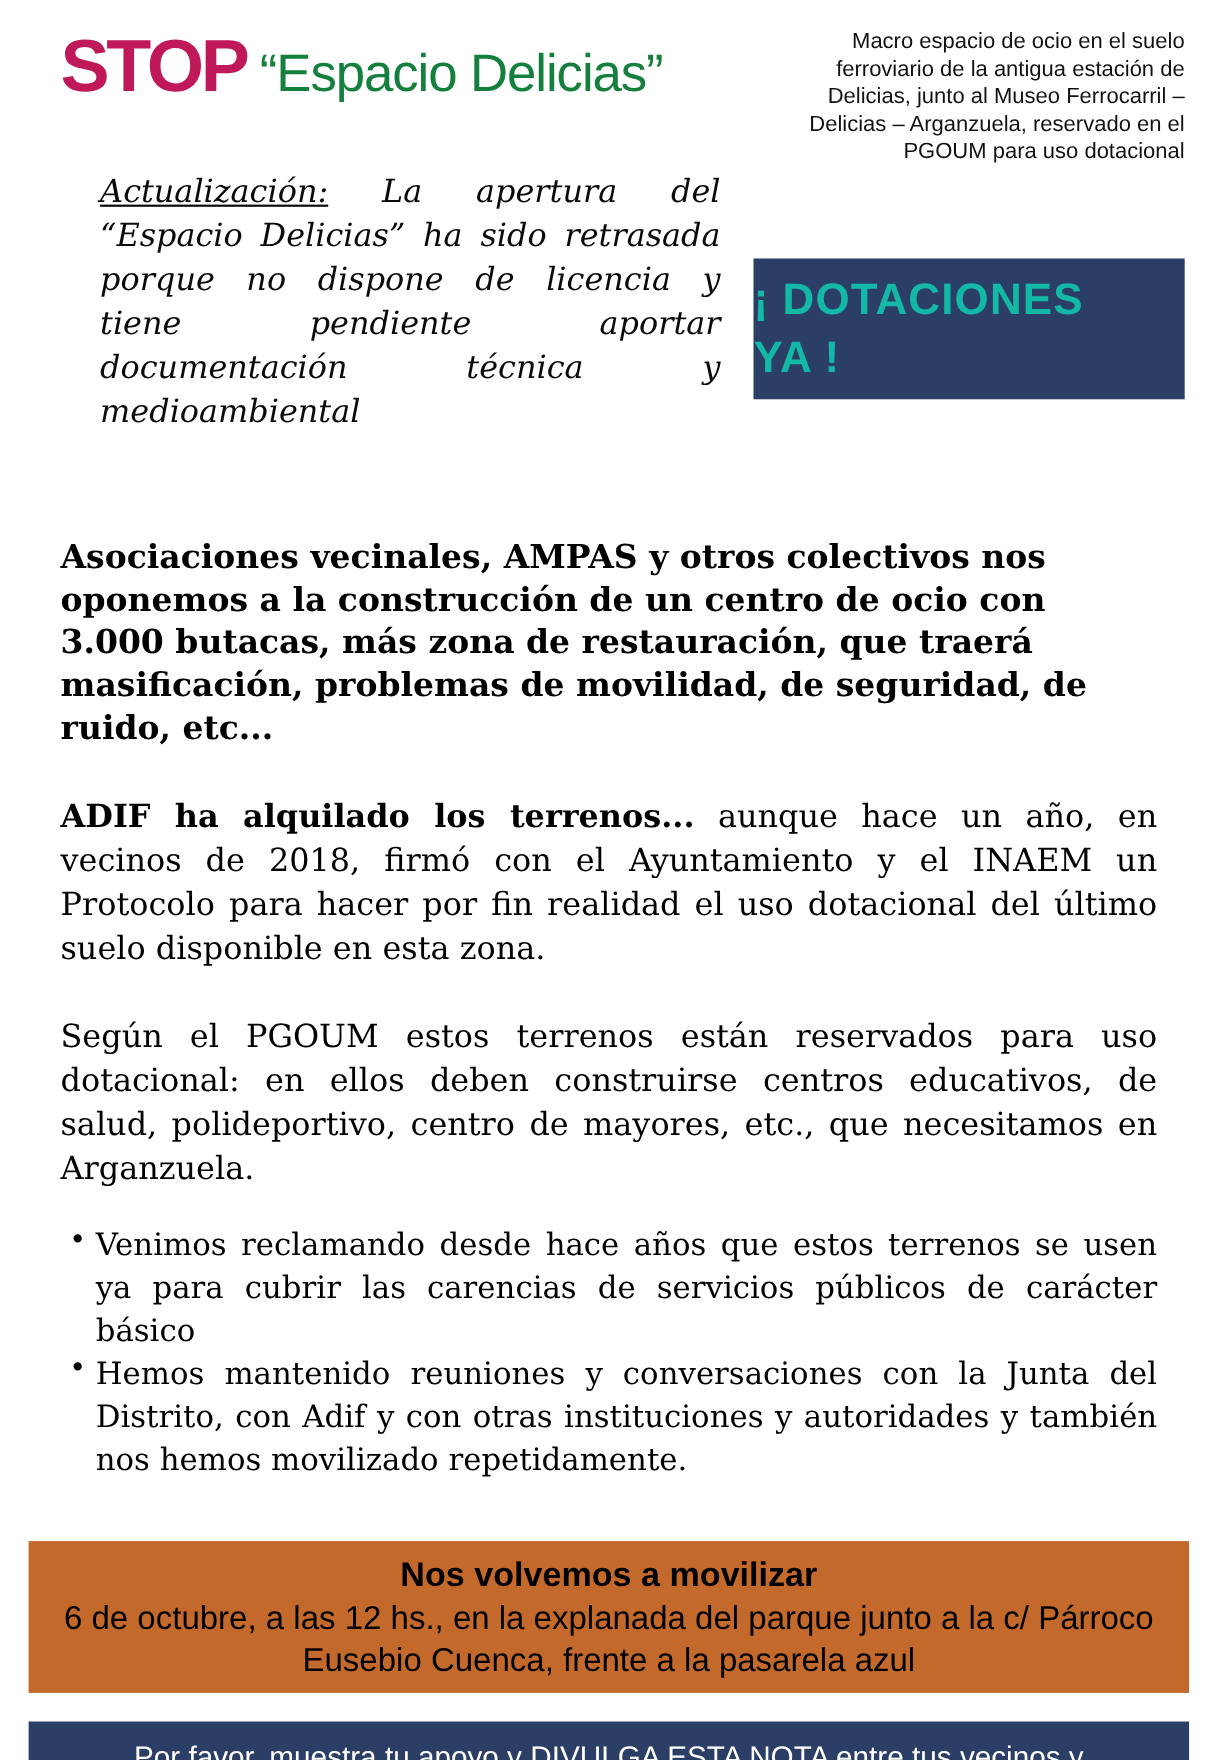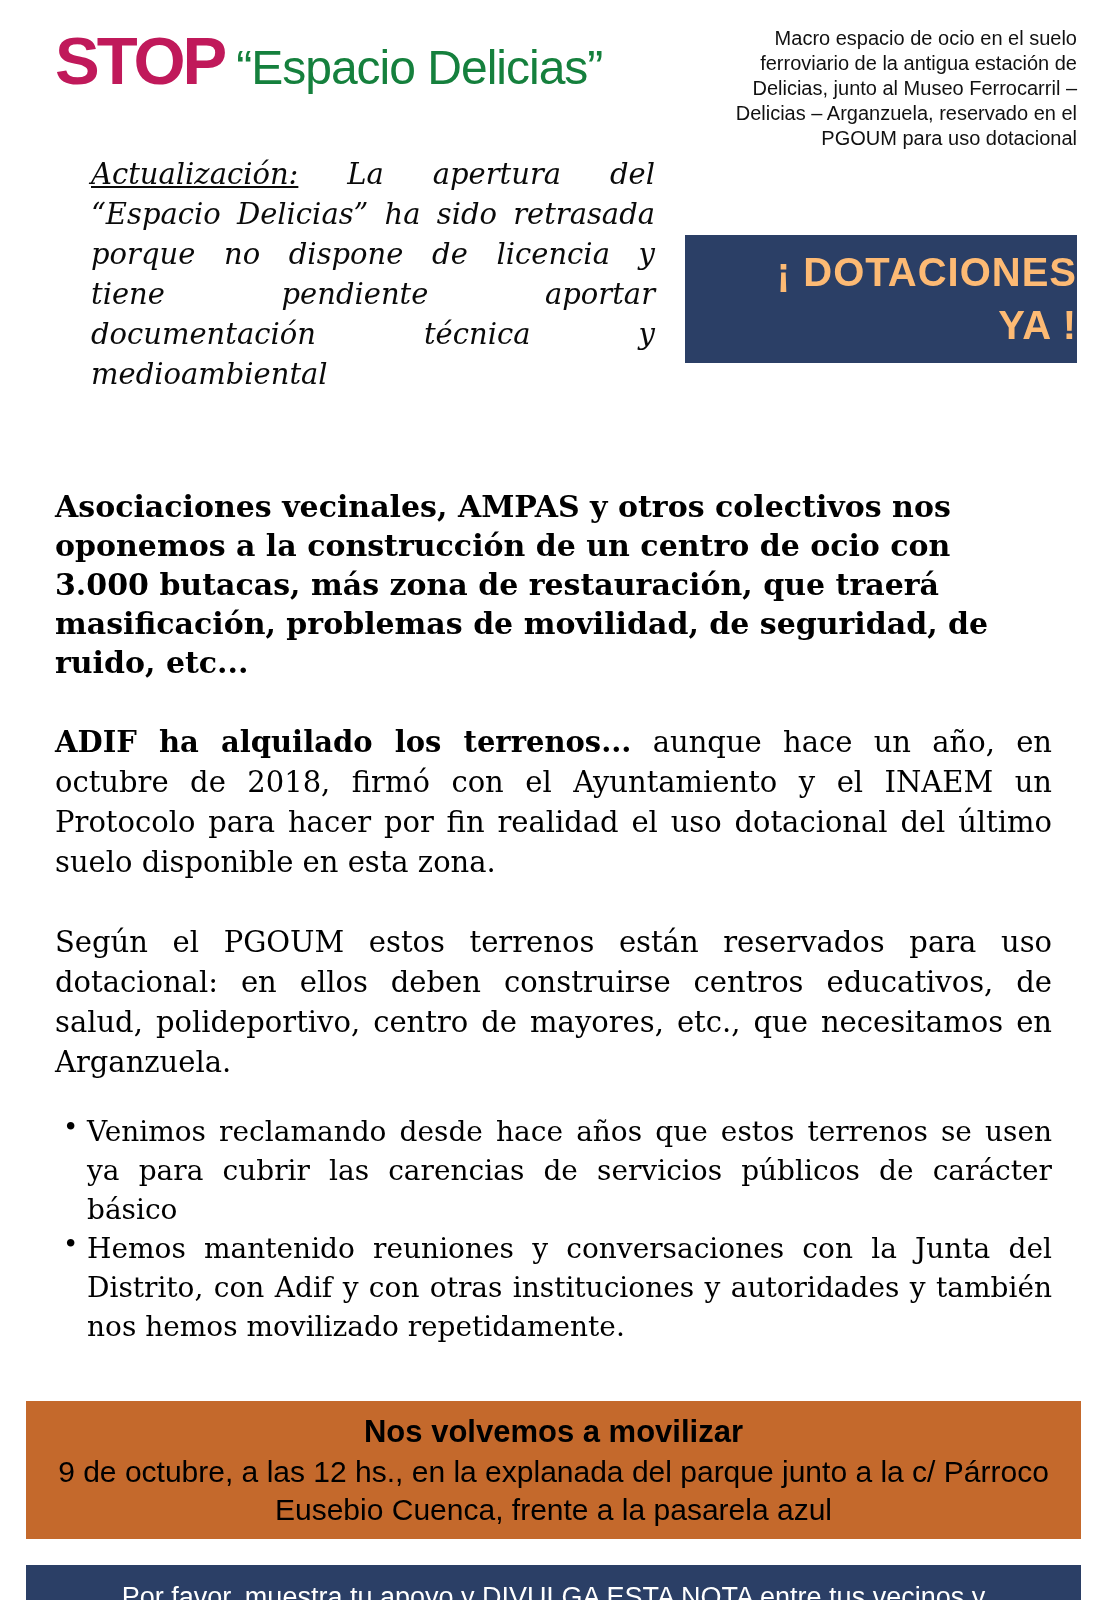--- a/index.html
+++ b/index.html
@@ -61,24 +61,24 @@
     font-family: "Liberation Sans", sans-serif;
     font-size: 20px;
     line-height: 25px;
     text-align: right;
     color: #111;
   }
   .dotaciones-box {
     margin-top: 84px;
     height: 128px;
     background: var(--navy, #2B3F66);
-    color: #fdba74;
+    color: #14b8a6;
     display: flex;
     flex-direction: column;
-    align-items: flex-end;
+    align-items: flex-start;
     justify-content: center;
     font-family: "Liberation Sans", sans-serif;
     font-weight: 800;
     font-size: 40px;
     line-height: 53px;
     letter-spacing: 1px;
     text-align: center;
   }
   
   .main { padding: 0 55px; box-sizing: border-box; }
@@ -164,38 +164,38 @@
       <div class="dotaciones-box">
         <span>¡ DOTACIONES</span>
         <span>YA !</span>
       </div>
     </div>
   </div>
 
   <div class="main">
     <p class="opposition-para">Asociaciones vecinales, AMPAS y otros colectivos nos oponemos a la construcción de un centro de ocio con 3.000 butacas, más zona de restauración, que traerá masificación, problemas de movilidad, de seguridad, de ruido, etc...</p>
 
-    <p class="body-para"><span class="lead-bold">ADIF ha alquilado los terrenos...</span><span> aunque hace un año, en octubre de 2018, firmó con el Ayuntamiento y el INAEM un Protocolo para hacer por fin realidad el uso dotacional del último suelo disponible en esta zona.</span></p>
+    <p class="body-para"><span class="lead-bold">ADIF ha alquilado los terrenos...</span><span> aunque hace un año, en vecinos de 2018, firmó con el Ayuntamiento y el INAEM un Protocolo para hacer por fin realidad el uso dotacional del último suelo disponible en esta zona.</span></p>
 
     <p class="body-para">Según el PGOUM estos terrenos están reservados para uso dotacional: en ellos deben construirse centros educativos, de salud, polideportivo, centro de mayores, etc., que necesitamos en Arganzuela.</p>
 
     <ul class="claims-list">
       <li>
         <span class="bullet-marker">•</span>
         <span>Venimos reclamando desde hace años que estos terrenos se usen ya para cubrir las carencias de servicios públicos de carácter básico</span>
       </li>
       <li>
         <span class="bullet-marker">•</span>
         <span>Hemos mantenido reuniones y conversaciones con la Junta del Distrito, con Adif y con otras instituciones y autoridades y también nos hemos movilizado repetidamente.</span>
       </li>
     </ul>
   </div>
 
   <div class="banner-orange">
     <div class="b-title">Nos volvemos a movilizar</div>
-    <div class="b-details">9 de octubre, a las 12 hs., en la explanada del parque junto a la c/ Párroco Eusebio Cuenca, frente a la pasarela azul</div>
+    <div class="b-details">6 de octubre, a las 12 hs., en la explanada del parque junto a la c/ Párroco Eusebio Cuenca, frente a la pasarela azul</div>
   </div>
 
   <div class="banner-navy">
     <span>Por favor, muestra tu apoyo y DIVULGA ESTA NOTA entre tus vecinos y conocidos, en redes sociales, en tablones de la comunidad, en tiendas de la zona….</span>
   </div>
 
 </div>
 
 </body></html>

